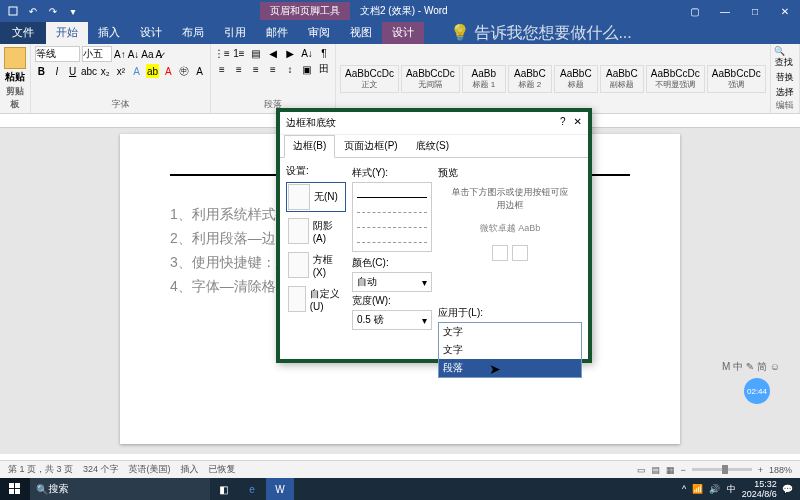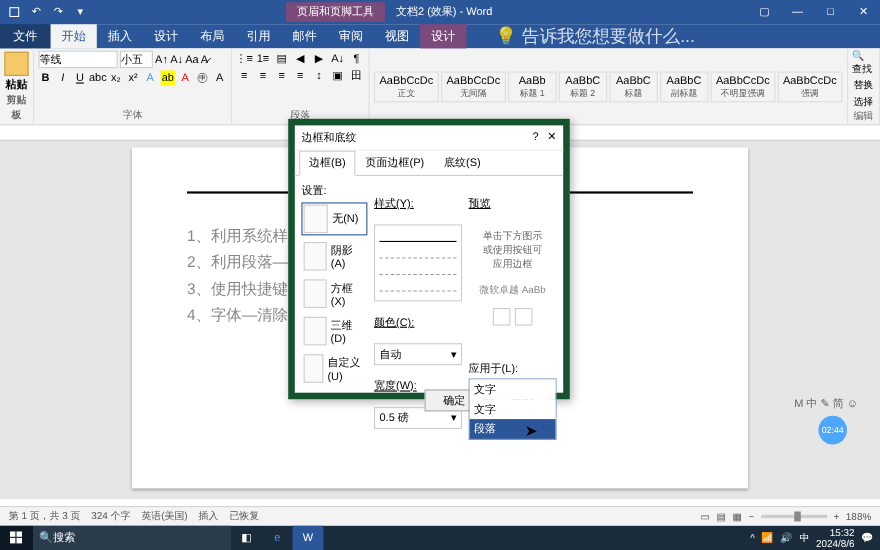--- a/index.html
+++ b/index.html
@@ -24,55 +24,55 @@
 .ribbon { background: #f3f3f3; height: 70px; border-bottom: 1px solid #d4d4d4; display: flex; font-size: 10px; }
 .ribbon .group { border-right: 1px solid #e0e0e0; padding: 2px 4px; display: flex; flex-direction: column; }
 .ribbon .group .body { flex: 1; display: flex; align-items: center; gap: 2px; }
 .ribbon .group .label { text-align: center; color: #666; font-size: 9px; }
 .clipboard { width: 44px; font-weight: bold; }
 .paste-btn { display: flex; flex-direction: column; align-items: center; gap: 1px; }
 .paste-icon { width: 22px; height: 22px; background: #f5c869; border: 1px solid #c99a3a; }
 .font-group { width: 180px; }
 .font-row { display: flex; gap: 2px; align-items: center; }
 .font-row input, .font-row select { font-size: 10px; height: 16px; border: 1px solid #ccc; }
-.font-name { width: 72px; }
+.font-name { width: 45px; }
 .font-size { width: 30px; }
 .btn-row { display: flex; gap: 3px; }
 .btn-row span { width: 14px; height: 14px; border: 1px solid transparent; display: flex; align-items: center; justify-content: center; font-size: 10px; }
 .para-group { width: 130px; }
 .styles-group { flex: 1; }
 .style-item { border: 1px solid #ddd; padding: 2px 4px; display: flex; flex-direction: column; align-items: center; min-width: 44px; }
 .style-item .prev { font-size: 10px; }
 .style-item .name { font-size: 8px; color: #555; }
 .edit-group { width: 50px; }
 
 .doc-area { position: relative; height: 340px; background: #e6e6e6; overflow: hidden; }
 .ruler { height: 14px; background: #fff; border-bottom: 1px solid #ccc; }
 .page { background: #fff; margin: 6px auto; width: 560px; height: 310px; box-shadow: 0 1px 3px rgba(0,0,0,.3); padding: 40px 50px; position: relative; }
 .header-line { border-top: 2px solid #000; margin-bottom: 30px; }
 .doc-line { color: #888; font-size: 14px; margin: 6px 0; }
 .doc-line u { text-decoration: underline; }
 
-.dialog { position: absolute; left: 262px; top: 108px; width: 256px; height: 255px; background: #fff; border: 6px solid #14532d; box-shadow: 2px 2px 8px rgba(0,0,0,.3); font-size: 10px; z-index: 100; }
+.dialog { position: absolute; left: 276px; top: 108px; width: 316px; height: 255px; background: #fff; border: 4px solid #14532d; box-shadow: 2px 2px 8px rgba(0,0,0,.3); font-size: 10px; z-index: 100; }
 .dlg-title { display: flex; justify-content: space-between; padding: 4px 6px; border-bottom: 1px solid #eee; }
 .dlg-title .ctrls span { margin-left: 8px; cursor: pointer; }
 .dlg-tabs { display: flex; border-bottom: 1px solid #ccc; padding: 0 4px; }
 .dlg-tabs .dt { padding: 3px 8px; border: 1px solid transparent; cursor: pointer; }
 .dlg-tabs .dt.active { border: 1px solid #ccc; border-bottom: 1px solid #fff; margin-bottom: -1px; background: #fff; }
 .dlg-body { display: flex; padding: 6px; gap: 6px; height: 190px; }
 .col1 { width: 60px; }
 .col1 .lbl { margin-bottom: 4px; }
 .setting-item { display: flex; align-items: center; gap: 4px; margin-bottom: 4px; border: 1px solid transparent; padding: 1px; cursor: pointer; }
 .setting-item.sel { border: 1px solid #2b579a; }
 .setting-icon { width: 22px; height: 26px; border: 1px solid #ccc; background: #fafafa; }
 .col2 { width: 80px; }
 .style-list { border: 1px solid #ccc; height: 70px; overflow: hidden; margin-bottom: 4px; }
 .style-list div { height: 12px; border-bottom: 1px dashed #999; margin: 3px 4px; }
 .style-list div.solid { border-bottom: 1px solid #000; }
-.field-lbl { margin: 12px 0; text-decoration: underline; }
+.field-lbl { margin: 2px 0; }
 .sel-box { border: 1px solid #ccc; padding: 2px 4px; display: flex; justify-content: space-between; align-items: center; }
 .col3 { flex: 1; }
 .preview-box { height: 120px; display: flex; flex-direction: column; align-items: center; }
 .preview-hint { color: #666; text-align: center; padding: 4px 10px; font-size: 9px; }
 .preview-box-inner { display: flex; align-items: center; gap: 4px; margin-top: 10px; }
 .pv-btn { width: 16px; height: 16px; border: 1px solid #ccc; }
 .apply-row { margin-top: 4px; }
 .apply-select { border: 1px solid #7a9ac0; margin-top: 2px; position: relative; }
 .apply-opt { padding: 2px 4px; background: #fff; }
 .apply-opt.hover { background: #2b579a; color: #fff; }
@@ -280,24 +280,20 @@
       <div class="setting-item">
           <div class="setting-icon"></div>
           <span>阴影(A)</span>
         </div>
       <div class="setting-item">
           <div class="setting-icon"></div>
           <span>方框(X)</span>
         </div>
       <div class="setting-item">
           <div class="setting-icon"></div>
-          <span>三维(D)</span>
-        </div>
-      <div class="setting-item">
-          <div class="setting-icon"></div>
           <span>自定义(U)</span>
         </div>
     </div>
     <div class="col2">
       <div class="field-lbl">样式(Y):</div>
       <div class="style-list">
         <div class="solid"></div>
           <div></div>
           <div></div>
           <div></div>

